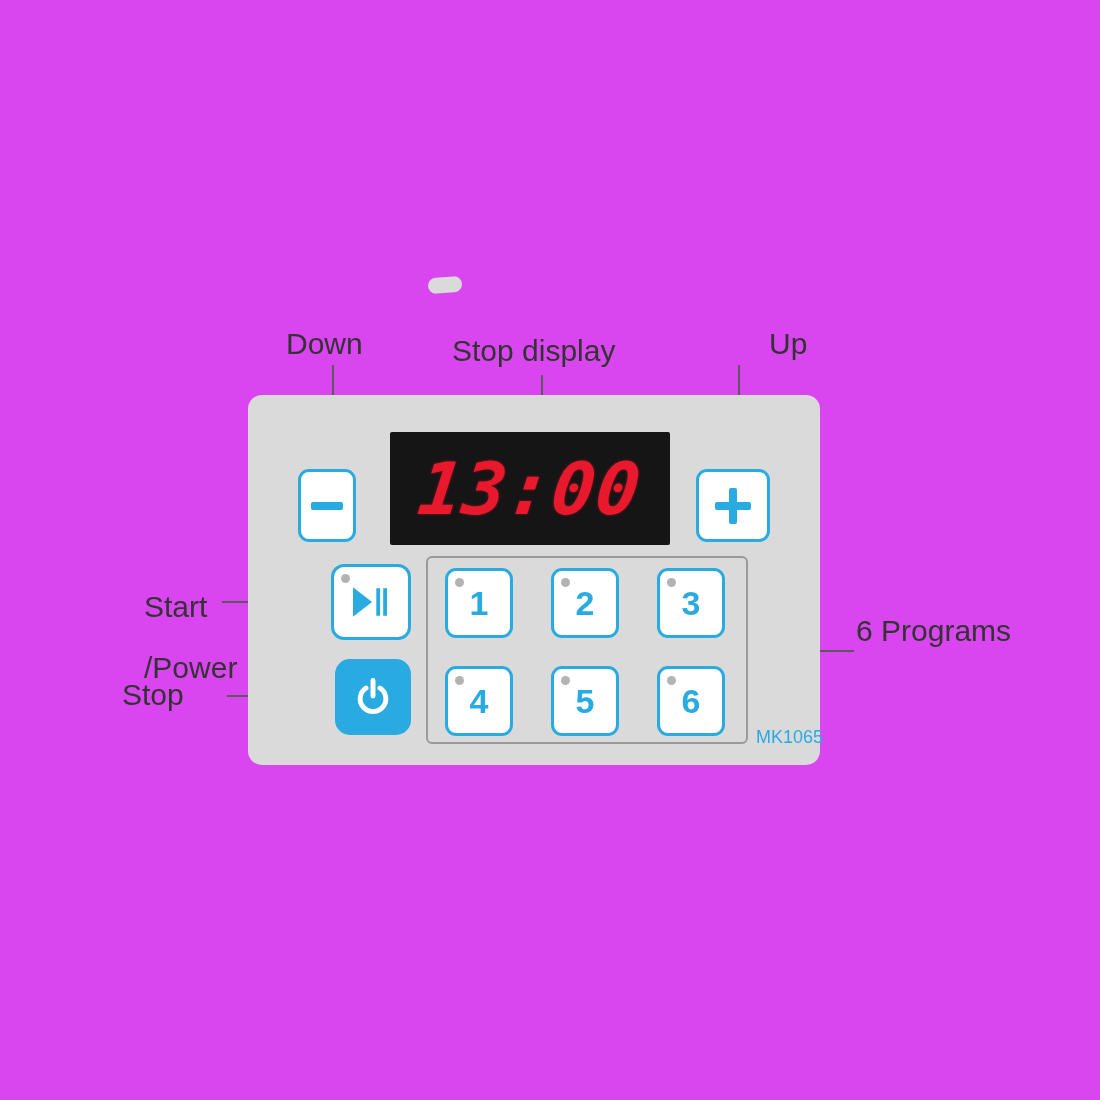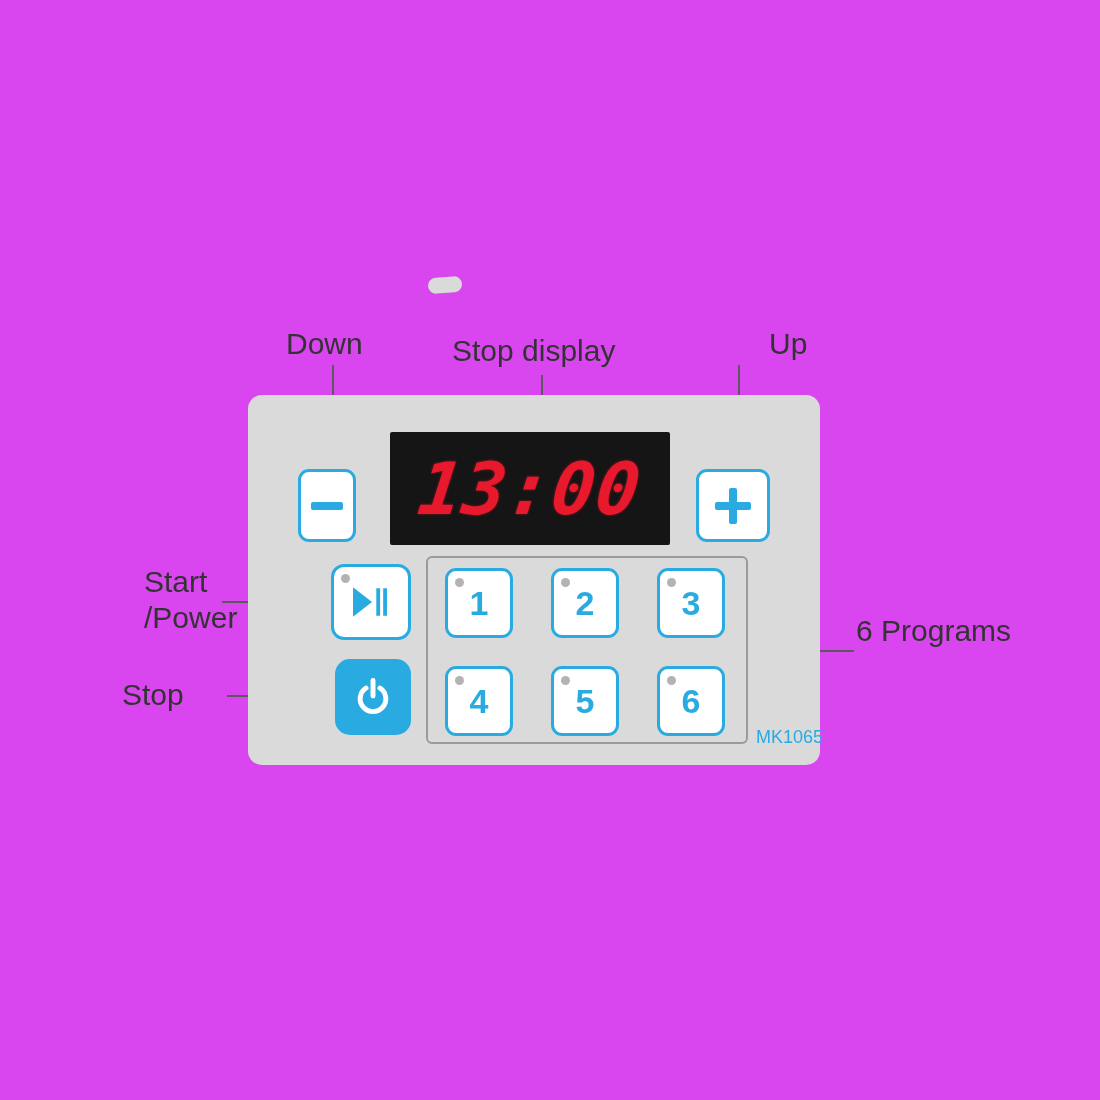--- a/index.html
+++ b/index.html
@@ -1,21 +1,21 @@
 <!DOCTYPE html>
 <html><head>
 <meta charset="utf-8">
 <style>
   html,body{margin:0;padding:0;background:#fff;}
   .canvas{position:relative;width:1100px;height:1100px;background:#d946ef;
           font-family:"Liberation Sans",sans-serif;overflow:hidden;}
 
   
   .label{position:absolute;color:#333333;font-size:30px;font-weight:400;white-space:nowrap;}
-  .label.two-line span{display:block;line-height:36px;}
+  .label.two-line span{display:block;line-height:36px;margin-top:25px;}
 
   
   .vline{position:absolute;width:0;border-left:2px solid #5a5a5a;}
   .hline{position:absolute;height:0;border-top:2px solid #5a5a5a;}
 
   
   .stray{position:absolute;left:428px;top:277px;width:34px;height:16px;
          background:#dadada;border-radius:8px;transform:rotate(-4deg);}
 
   

